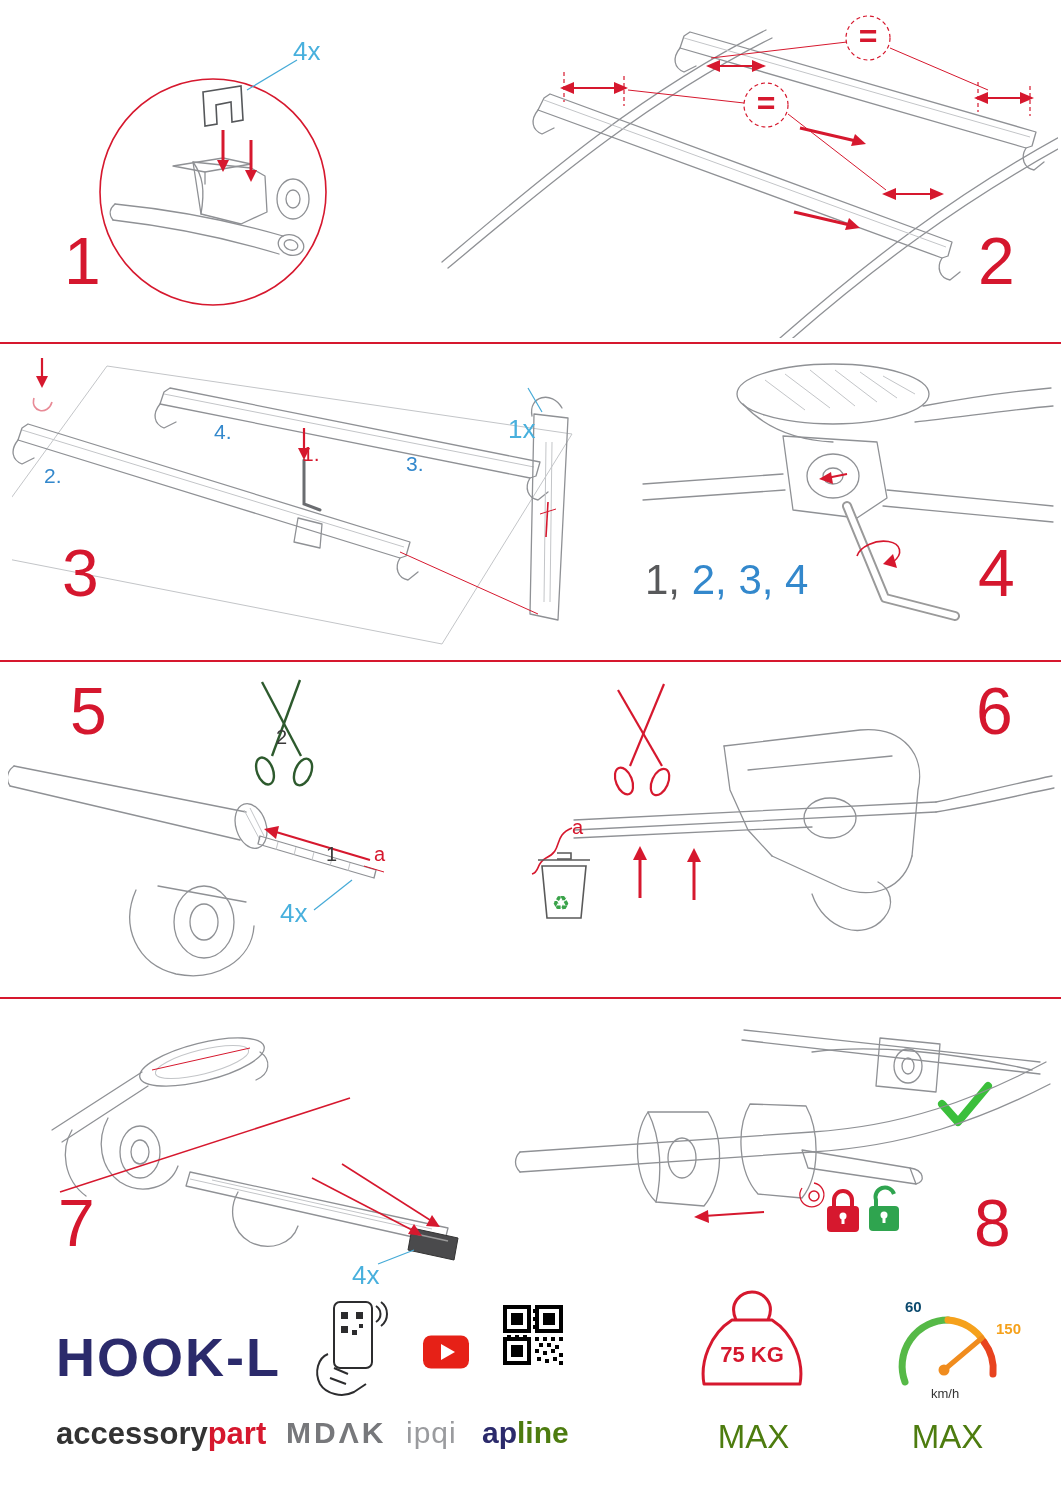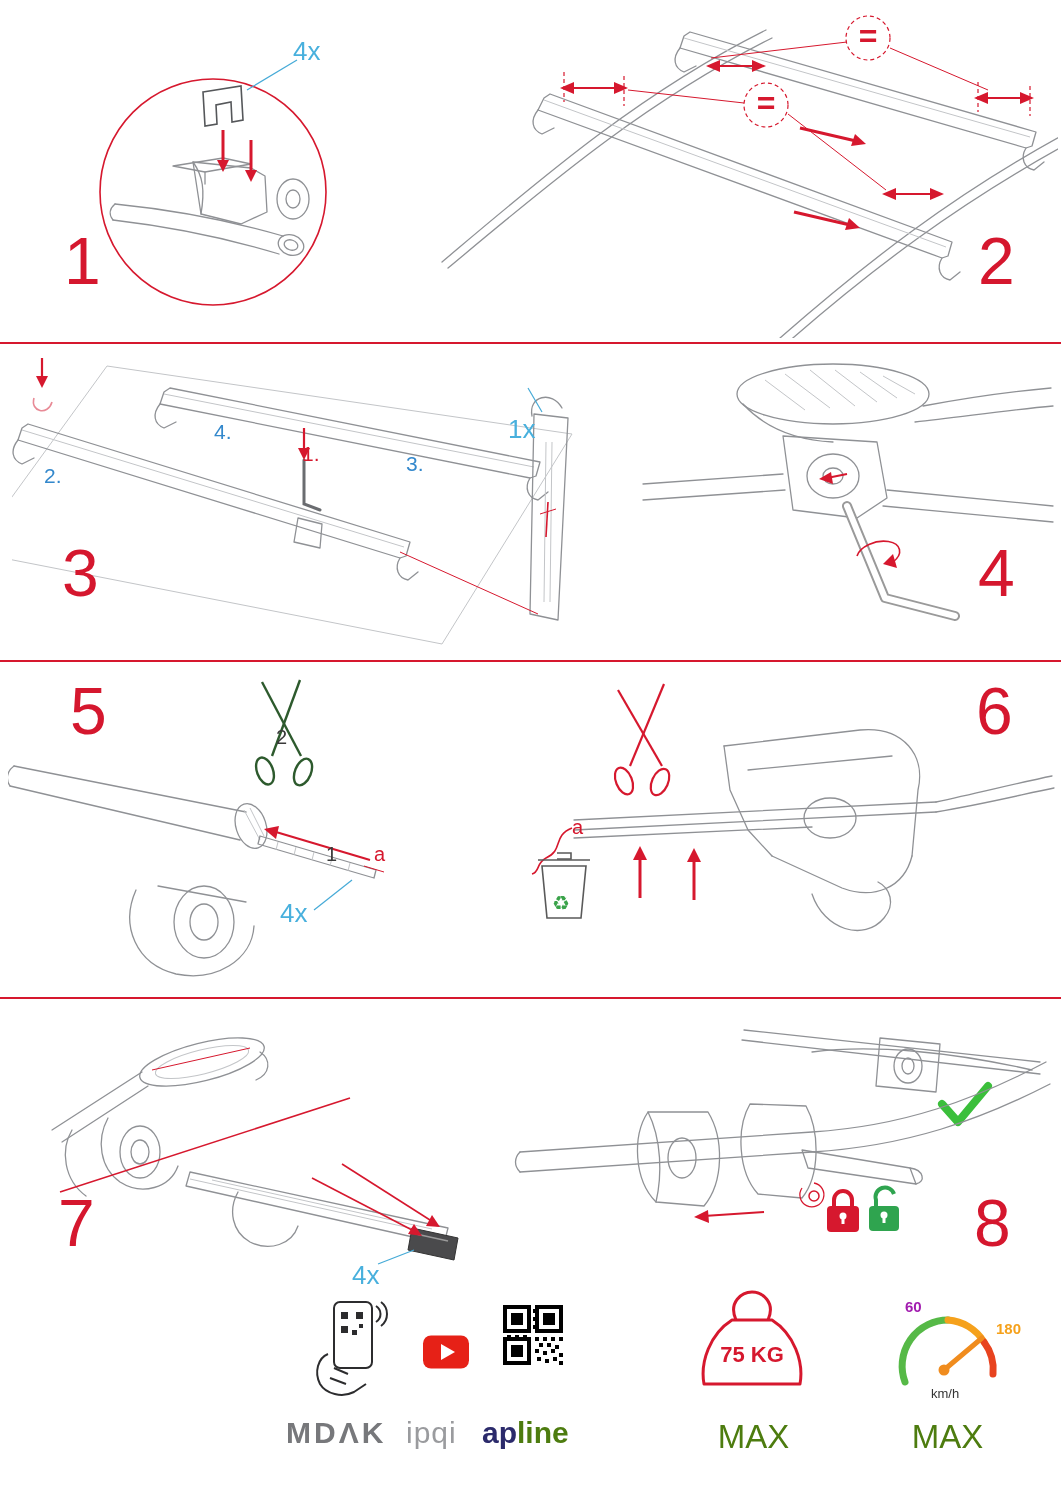--- a/index.html
+++ b/index.html
@@ -23,21 +23,21 @@
   .brand { font-size:31px; font-weight:700; }
   .brand .b1 { color:#333333; }
   .brand .b2 { color:#d6182e; }
   .mdak { font-size:30px; font-weight:700; color:#77787b; letter-spacing:3px; }
   .ipqi { font-size:30px; font-weight:400; color:#9a9b9e; letter-spacing:1px; }
   .apline { font-size:30px; font-weight:700; }
   .apline .a1 { color:#2b2a6b; }
   .apline .a2 { color:#4d7c0f; }
   .weight-val { color:#d6182e; font-size:22px; font-weight:700; width:100px; text-align:center; }
   .max-lbl { color:#4d7c0f; font-size:33px; font-weight:500; width:95px; text-align:center; }
-  .sp60 { color:#a21caf; font-size:15px; font-weight:700; }
+  .sp60 { color:#0c4a6e; font-size:15px; font-weight:700; }
   .sp120 { color:#f5a11c; font-size:15px; font-weight:700; }
   .spunit { color:#333; font-size:13px; }
   svg .ln { stroke:#8f9195; stroke-width:1.3; fill:none; stroke-linecap:round; stroke-linejoin:round; }
   svg .lnl { stroke:#c3c5c8; stroke-width:1; fill:none; }
   svg .lnd { stroke:#55575a; stroke-width:1.6; fill:none; }
   svg .red-a { stroke:#d6182e; stroke-width:3; fill:none; }
   svg .red2 { stroke:#d6182e; stroke-width:2.2; fill:none; }
   svg .redthin { stroke:#d6182e; stroke-width:1; fill:none; }
   svg .redthin2 { stroke:#d6182e; stroke-width:1.6; fill:none; }
   svg .redd { stroke:#d6182e; stroke-width:1.2; fill:none; stroke-dasharray:4 3; }
@@ -171,20 +171,21 @@
     <polygon fill="#d6182e" points="194,131 206,124 208,136"></polygon>
   </svg>
 
   <div class="lbl step-num" style="left:62px; top:540px;">3</div>
   <div class="lbl step-num" style="left:978px; top:540px;">4</div>
   <div class="lbl cyan" style="left:508px; top:374px;margin-top:40px;">1x</div>
   <div class="lbl bluesub" style="left:44px; top:464px;">2.</div>
   <div class="lbl bluesub" style="left:214px; top:420px;">4.</div>
   <div class="lbl redsub" style="left:302px; top:442px;">1.</div>
   <div class="lbl bluesub" style="left:406px; top:452px;">3.</div>
+  <div class="lbl seq" style="left:645px; top:556px;"><span class="first">1,</span><span class="rest"> 2, 3, 4</span></div>
 
   <div class="divider" style="top:660px;"></div>
 
   <svg class="abs" style="left:8px; top:664px;" width="495" height="330" viewBox="0 0 495 330">
     <g stroke="#2d5a2d" stroke-width="2.4" fill="none">
       <path d="M292 16 L264 92"></path>
       <path d="M254 18 L293 92"></path>
       <ellipse cx="257" cy="107" rx="8" ry="14" transform="rotate(-20 257 107)"></ellipse>
       <ellipse cx="295" cy="108" rx="8" ry="14" transform="rotate(22 295 108)"></ellipse>
     </g>
@@ -301,20 +302,22 @@
       <rect x="357" y="206" width="30" height="25" rx="4" fill="#2fa44f"></rect>
       <circle cx="372" cy="215" r="3.5" fill="#ffffff"></circle>
       <rect x="370.5" y="215" width="3" height="8" fill="#ffffff"></rect>
     </g>
   </svg>
 
   <div class="lbl step-num" style="left:58px; top:1190px;">7</div>
   <div class="lbl step-num" style="left:974px; top:1190px;">8</div>
   <div class="lbl cyan" style="left:352px; top:1260px;">4x</div>
 
+  <div class="lbl product" style="left:56px; top:1326px;">HOOK-L</div>
+  <div class="lbl brand" style="left:56px; top:1416px;"><span class="b1">accessory</span><span class="b2">part</span></div>
 
   <svg class="abs" style="left:308px; top:1296px;" width="80" height="105" viewBox="0 0 80 105">
     <g stroke="#2c2c2e" stroke-width="2" fill="none">
       <rect x="26" y="6" width="38" height="66" rx="6"></rect>
       <path d="M68 10 C 74 14, 74 22, 68 26"></path>
       <path d="M73 6 C 81 12, 81 24, 73 30"></path>
       <path d="M20 58 C 10 62, 6 76, 12 88 C 18 98, 34 102, 46 96 L58 88"></path>
       <path d="M26 72 L40 78 M22 82 L38 88"></path>
     </g>
     <g fill="#2c2c2e">
@@ -385,17 +388,17 @@
   <div class="lbl max-lbl" style="left:706px; top:1418px;">MAX</div>
 
   <svg class="abs" style="left:880px; top:1286px;" width="135" height="110" viewBox="0 0 135 110">
     <path d="M25 96 A 46 46 0 0 1 68 34" stroke="#56b947" stroke-width="7" fill="none" stroke-linecap="round"></path>
     <path d="M68 34 A 46 46 0 0 1 104 56" stroke="#f5a11c" stroke-width="7" fill="none" stroke-linecap="round"></path>
     <path d="M104 56 A 46 46 0 0 1 113 88" stroke="#e8431f" stroke-width="7" fill="none" stroke-linecap="round"></path>
     <line x1="64" y1="84" x2="102" y2="52" stroke="#f08c1e" stroke-width="5" stroke-linecap="round"></line>
     <circle cx="64" cy="84" r="5.5" fill="#f08c1e"></circle>
   </svg>
   <div class="lbl sp60" style="left:905px; top:1298px;">60</div>
-  <div class="lbl sp120" style="left:996px; top:1320px;">180</div>
+  <div class="lbl sp120" style="left:996px; top:1320px;">150</div>
   <div class="lbl spunit" style="left:931px; top:1386px;">km/h</div>
   <div class="lbl max-lbl" style="left:900px; top:1418px;">MAX</div>
 
 </div>
 
 </body></html>

